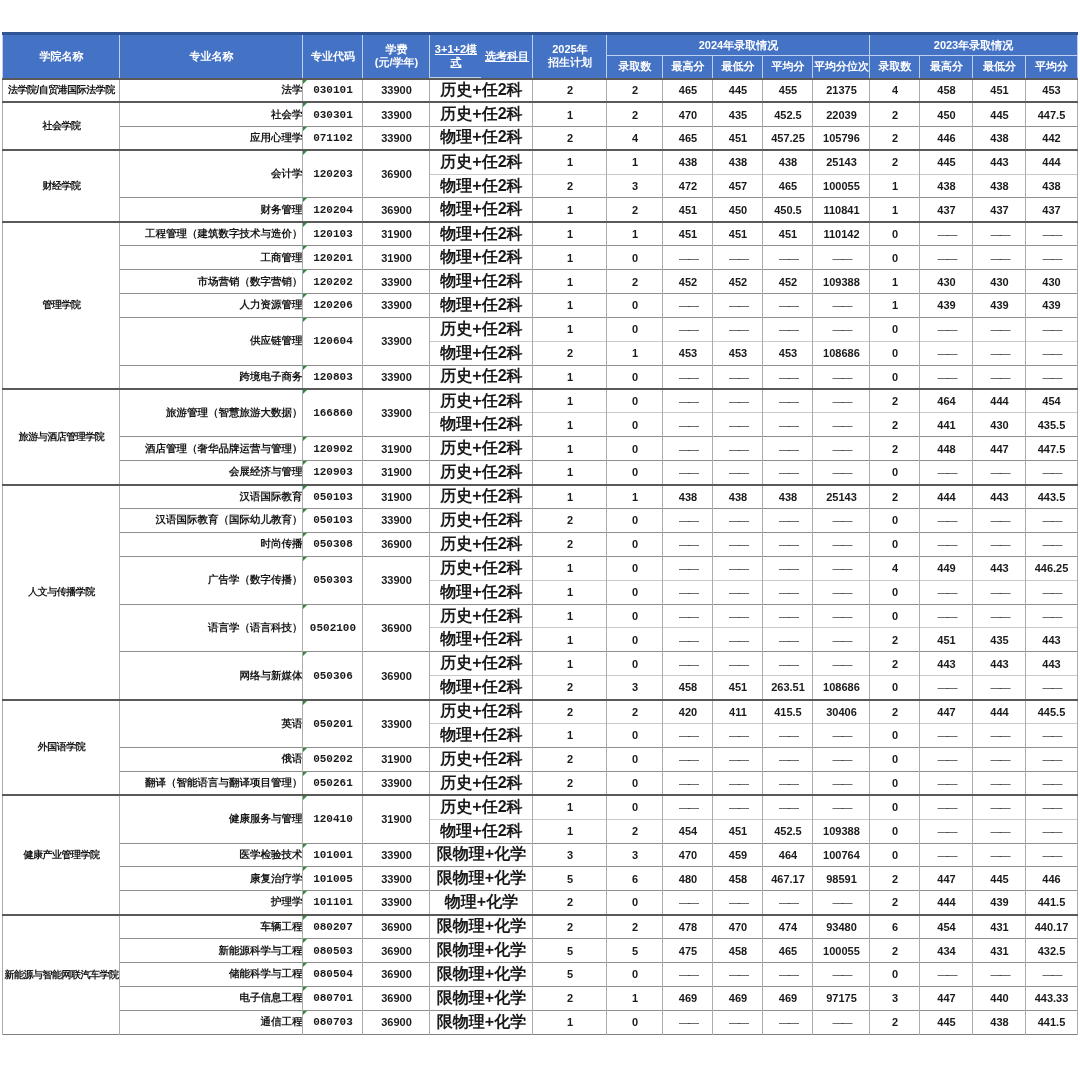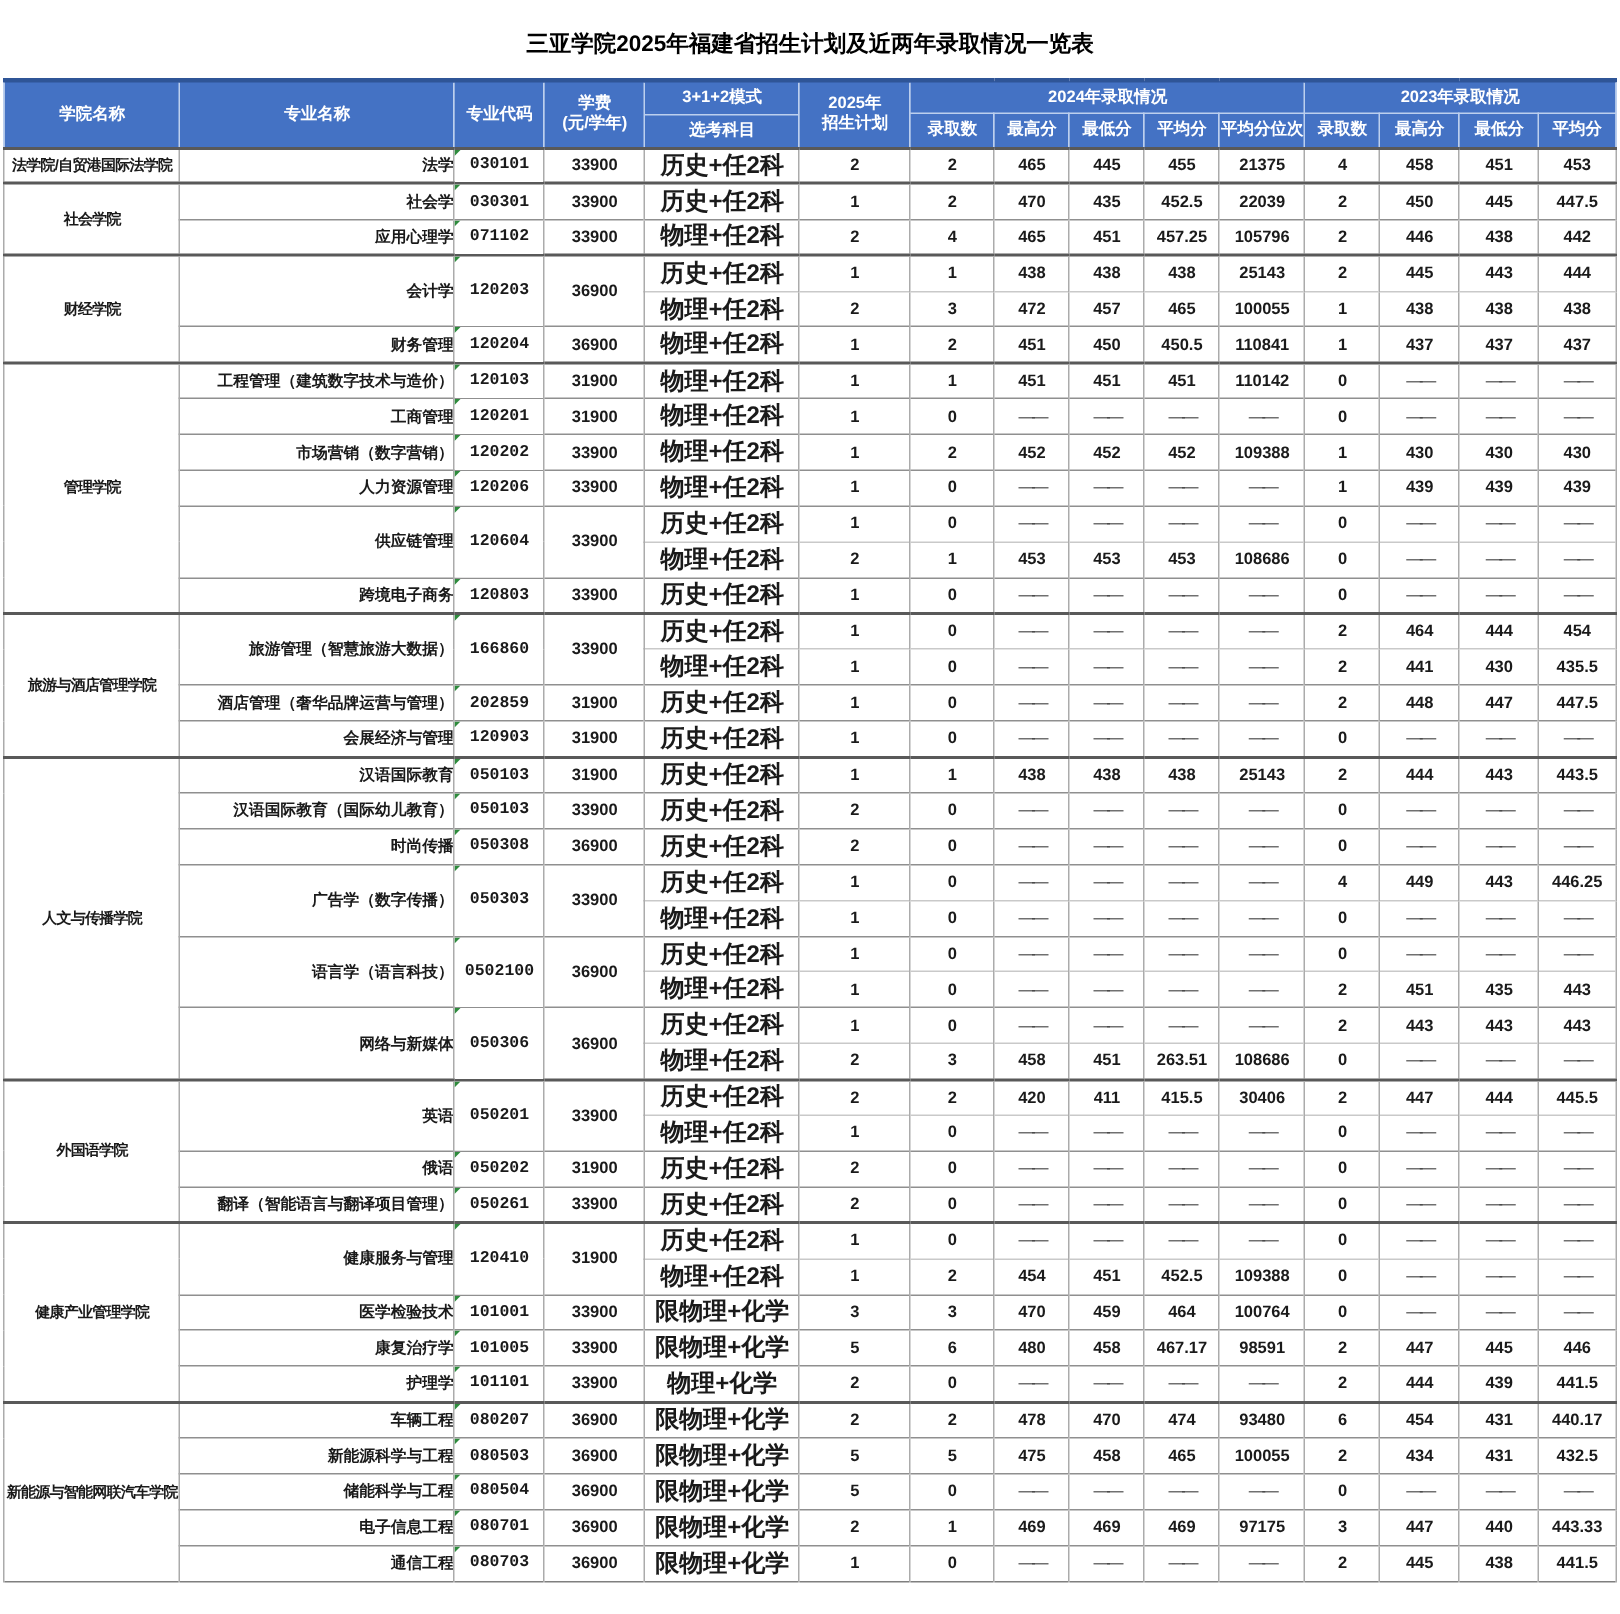--- a/index.html
+++ b/index.html
@@ -14,21 +14,21 @@
     margin:12px auto 0 auto; border-collapse:collapse; table-layout:fixed;
     width:1074px; border:1px solid #7f7f7f; border-top:3px solid #2F5597;
   }
   thead th {
     background:#4472C4; color:#ffffff; font-weight:700; font-size:11px;
     border:1px solid #BCCFEE; text-align:center; vertical-align:middle; line-height:13px;
   }
   thead tr.h1 th { height:22px; }
   thead tr.h2 th { height:23px; }
   th.mode-th { padding:0; }
-  .mode-wrap { display:flex; flex-direction:column; height:100%; }
+  .mode-wrap { display:flex; height:100%;text-decoration:underline; }
   .mode-wrap div { flex:1; display:flex; align-items:center; justify-content:center; }
   .mode-wrap div:first-child { border-bottom:1px solid #BCCFEE; }
   tbody td {
     height:23.9px; text-align:center; vertical-align:middle;
     font-weight:700; color:#1a1a1a; font-size:11px;
     border-left:1px solid #ababab; border-right:1px solid #ababab;
     border-top:1px solid #c9c9c9; background:#ffffff;
     white-space:nowrap; overflow:hidden;
   }
   tbody tr.major-start td { border-top:1px solid #8f8f8f; }
@@ -41,21 +41,20 @@
     content:""; position:absolute; top:0; left:0; width:0; height:0;
     border-top:4px solid #2e8b3d; border-right:4px solid transparent;
   }
   td.dash { font-weight:400; color:#3c3c3c; letter-spacing:-2px; font-size:11px; }
 </style>
 </head>
 <body>
 
 <div class="page">
   <div class="title-block">
-    <div class="title-line">三亚学院2025年福建省招生计划及近两年录取情况一览表</div>
   </div>
 
   <table class="adm">
     <colgroup>
       <col style="width:117px">
         <col style="width:183px">
         <col style="width:60px">
       <col style="width:67px">
         <col style="width:103px">
         <col style="width:74px">
@@ -335,21 +334,21 @@
           <td class="c-num dash">——</td>
           <td class="c-num dash">——</td>
           <td class="c-num dash">——</td>
           <td class="c-num">2</td>
           <td class="c-num">441</td>
           <td class="c-num">430</td>
           <td class="c-num">435.5</td>
         </tr>
         <tr class="major-start">
           <td class="c-major">酒店管理（奢华品牌运营与管理）</td>
-          <td class="c-code">202859</td>
+          <td class="c-code">120902</td>
           <td class="c-tuition">31900</td>
           <td class="c-subject">历史+任2科</td>
           <td class="c-plan">1</td>
           <td class="c-num">0</td>
           <td class="c-num dash">——</td>
           <td class="c-num dash">——</td>
           <td class="c-num dash">——</td>
           <td class="c-num dash">——</td>
           <td class="c-num">2</td>
           <td class="c-num">448</td>

